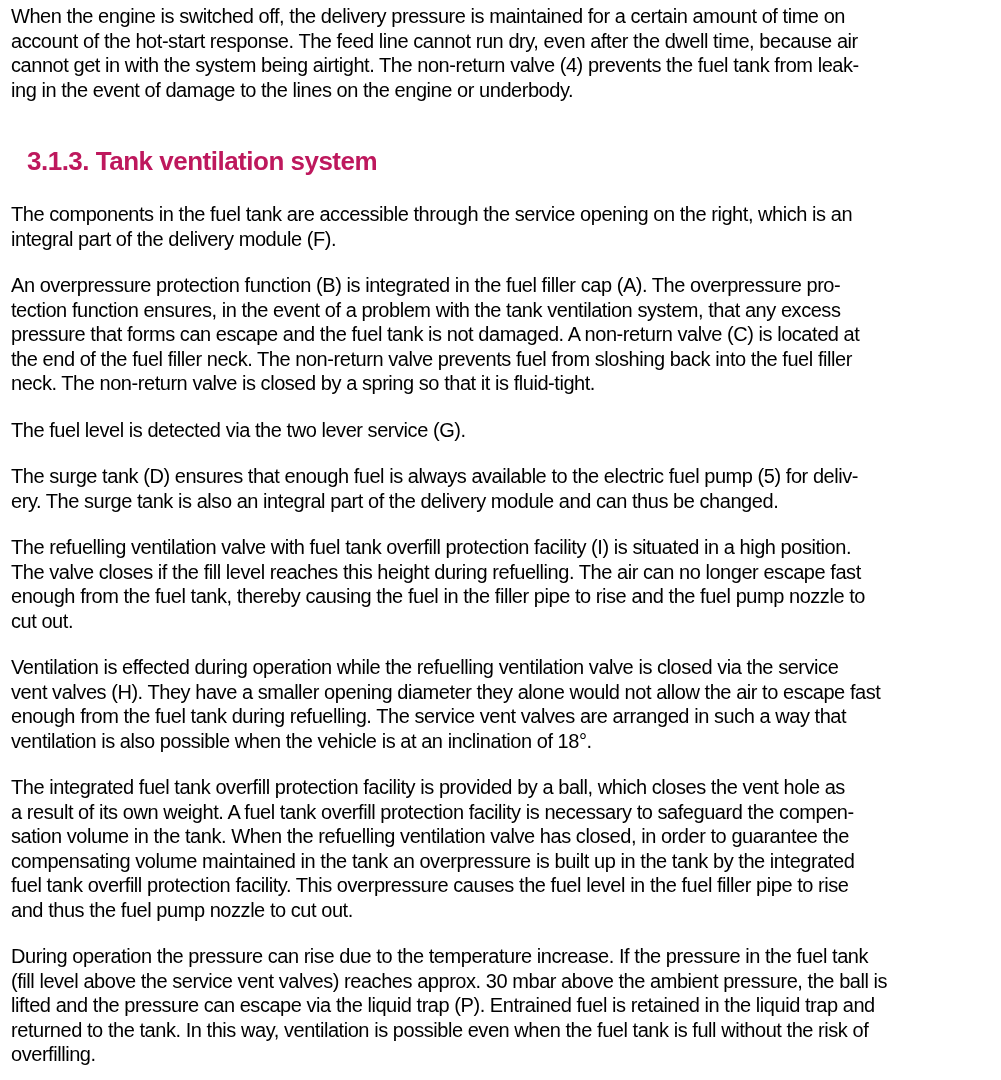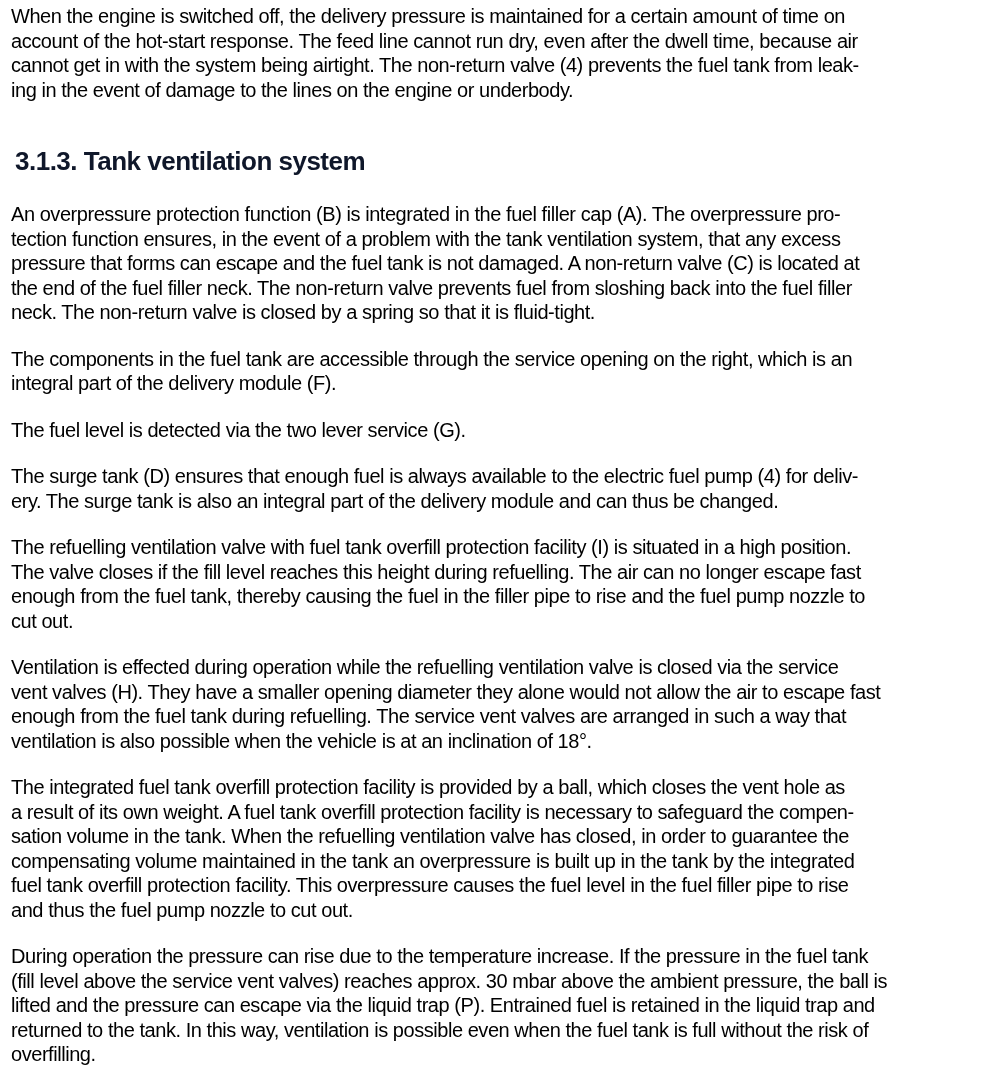--- a/index.html
+++ b/index.html
@@ -23,52 +23,52 @@
   }
   .para {
     margin: 0;
     font-size: 20px;
     line-height: 24.5px;
     letter-spacing: -0.45px;
     white-space: pre;
     color: #000000;
   }
   .heading {
-    margin: 22px 0 4px 4px;
+    margin: 22px 0 4px 16px;
     font-size: 26px;
     line-height: 30px;
     font-weight: bold;
     letter-spacing: -0.5px;
     white-space: pre;
-    color: #0f172a;
+    color: #be185d;
   }
 </style>
 </head>
 <body>
 
 <main class="doc">
   <p class="para">When the engine is switched off, the delivery pressure is maintained for a certain amount of time on
 account of the hot-start response. The feed line cannot run dry, even after the dwell time, because air
 cannot get in with the system being airtight. The non-return valve (4) prevents the fuel tank from leak-
 ing in the event of damage to the lines on the engine or underbody.</p>
 
   <h2 class="heading">3.1.3. Tank ventilation system</h2>
 
+  <p class="para">The components in the fuel tank are accessible through the service opening on the right, which is an
+integral part of the delivery module (F).</p>
+
   <p class="para">An overpressure protection function (B) is integrated in the fuel filler cap (A). The overpressure pro-
 tection function ensures, in the event of a problem with the tank ventilation system, that any excess
 pressure that forms can escape and the fuel tank is not damaged. A non-return valve (C) is located at
 the end of the fuel filler neck. The non-return valve prevents fuel from sloshing back into the fuel filler
 neck. The non-return valve is closed by a spring so that it is fluid-tight.</p>
 
-  <p class="para">The components in the fuel tank are accessible through the service opening on the right, which is an
-integral part of the delivery module (F).</p>
-
   <p class="para">The fuel level is detected via the two lever service (G).</p>
 
-  <p class="para">The surge tank (D) ensures that enough fuel is always available to the electric fuel pump (4) for deliv-
+  <p class="para">The surge tank (D) ensures that enough fuel is always available to the electric fuel pump (5) for deliv-
 ery. The surge tank is also an integral part of the delivery module and can thus be changed.</p>
 
   <p class="para">The refuelling ventilation valve with fuel tank overfill protection facility (I) is situated in a high position.
 The valve closes if the fill level reaches this height during refuelling. The air can no longer escape fast
 enough from the fuel tank, thereby causing the fuel in the filler pipe to rise and the fuel pump nozzle to
 cut out.</p>
 
   <p class="para">Ventilation is effected during operation while the refuelling ventilation valve is closed via the service
 vent valves (H). They have a smaller opening diameter they alone would not allow the air to escape fast
 enough from the fuel tank during refuelling. The service vent valves are arranged in such a way that

